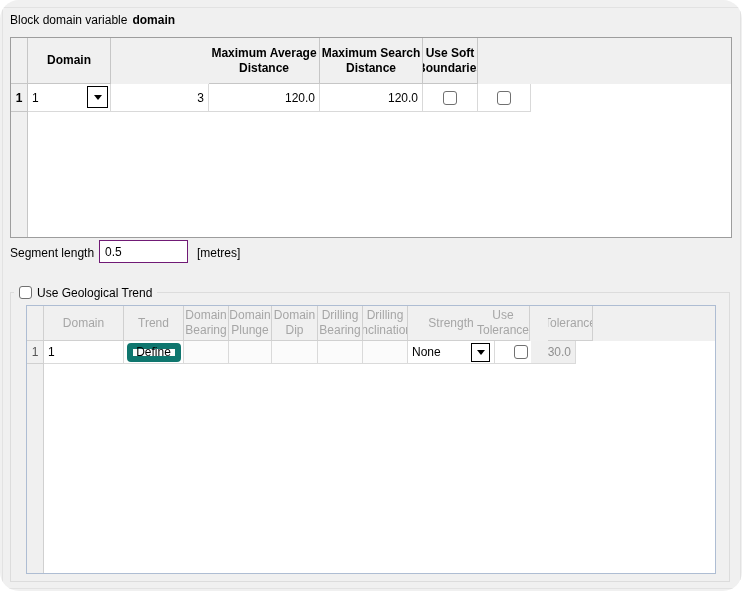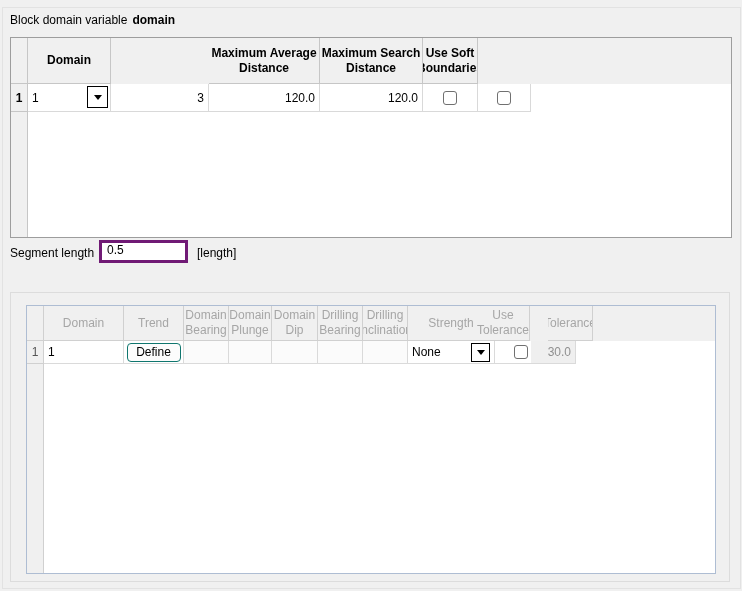--- a/index.html
+++ b/index.html
@@ -1,17 +1,17 @@
 <!DOCTYPE html>
 <html><head>
 <meta charset="utf-8">
 <style>
   html,body{margin:0;padding:0;}
   body{font-family:"Liberation Sans","DejaVu Sans",sans-serif;font-size:12px;color:#000;}
-  .screen{position:relative;width:742px;height:591px;background:#f0f0f0;overflow:hidden;}
+  .screen{position:relative;width:742px;height:591px;background:#f0f0f0;overflow:hidden;border-radius:19px;}
   .frame{position:absolute;left:2px;top:7px;width:737px;height:580px;border:1px solid #e2e2e2;pointer-events:none;}
   .abs{position:absolute;box-sizing:border-box;}
   .top-label{left:10px;top:13px;height:16px;white-space:nowrap;}
   .top-label b{margin-left:5px;}
 
   
   .t1{left:10px;top:37px;width:722px;height:201px;background:#fff;border:1px solid #9d9d9d;}
   .t1 .hband{left:0;top:0;width:720px;height:46px;background:#f0f0f0;}
   .t1 .hcell{top:0;height:46px;background:#f0f0f0;border-right:1px solid #c6c6c6;border-bottom:1px solid #c6c6c6;
              display:flex;align-items:center;justify-content:center;text-align:center;font-weight:bold;line-height:15px;overflow:hidden;}
@@ -22,21 +22,21 @@
             display:flex;align-items:center;overflow:hidden;}
   .num{justify-content:flex-end;padding-right:4px;}
   .txt{padding-left:4px;}
   .cbcell{justify-content:center;}
 
   
   .checkbox{width:14px;height:14px;background:#fff;border:1px solid #707070;border-radius:3px;box-sizing:border-box;}
   .combo-btn{position:absolute;width:21px;height:22px;top:2px;background:#fff;border:1px solid #000;
              display:flex;align-items:center;justify-content:center;box-sizing:border-box;}
   .tri{width:0;height:0;border-left:4px solid transparent;border-right:4px solid transparent;border-top:5px solid #000;}
-  .input{background:#fff;border:3px solid #701a75;display:flex;padding-left:5px;}
+  .input{background:#fff;border:1px solid #701a75;display:flex;align-items:center;padding-left:5px;}
 
   
   .seg-label{left:10px;top:246px;}
   .seg-input{left:99px;top:240px;width:89px;height:23px;}
   .seg-unit{left:197px;top:246px;}
 
   
   .gbox{left:10px;top:292px;width:720px;height:290px;border:1px solid #dcdcdc;}
   .gtitle{left:14px;top:285px;height:15px;background:#f0f0f0;padding:0 5px;display:flex;align-items:center;gap:5px;white-space:nowrap;}
   .gtitle .checkbox{width:13px;height:13px;}
@@ -46,21 +46,21 @@
   .t2 .hband{left:0;top:0;width:688px;height:35px;background:#f0f0f0;}
   .t2 .hcell{top:0;height:35px;background:#f0f0f0;border-right:1px solid #d0d0d0;border-bottom:1px solid #d0d0d0;
              color:#a6a6a6;display:flex;align-items:center;justify-content:center;text-align:center;line-height:15px;overflow:hidden;}
   .t2 .rowstrip{left:0;top:35px;width:17px;height:232px;background:#f0f0f0;border-right:1px solid #d0d0d0;}
   .t2 .rh{left:0;top:35px;width:17px;height:23px;background:#f0f0f0;border-right:1px solid #d0d0d0;border-bottom:1px solid #d0d0d0;
           display:flex;align-items:center;justify-content:center;color:#555;}
   .t2 .cell{top:35px;height:23px;background:#fff;border-right:1px solid #dadada;border-bottom:1px solid #dadada;
             display:flex;align-items:center;overflow:hidden;position:absolute;box-sizing:border-box;}
   .t2 .dis{background:#fbfbfb;}
   .t2 .graycell{background:#efefef;color:#8f8f8f;}
-  .define-btn{margin:0 auto;width:54px;height:19px;background:#fcfcfc;border:1px solid #0f766e;border-radius:4px;
+  .define-btn{margin:0 auto;width:54px;height:19px;background:#fcfcfc;border:6px solid #0f766e;border-radius:4px;
               display:flex;align-items:center;justify-content:center;box-sizing:border-box;}
   .combo-btn.small{width:19px;height:19px;}
 </style>
 </head>
 <body>
 
 <div class="screen">
   <div class="frame"></div>
 
   <div class="abs top-label">
@@ -92,23 +92,27 @@
     </div>
     <div class="abs cell cbcell" style="left:467px;width:53px;">
       <span class="checkbox"></span>
     </div>
   </div>
 
   <div class="abs seg-label">Segment length</div>
   <div class="abs input seg-input">
     <span>0.5</span>
   </div>
-  <div class="abs seg-unit">[length]</div>
+  <div class="abs seg-unit">[metres]</div>
 
   <div class="abs gbox"></div>
+  <div class="abs gtitle">
+    <span class="checkbox"></span>
+    <span>Use Geological Trend</span>
+  </div>
 
   <div class="abs t2">
     <div class="abs hband"></div>
     <div class="abs hcell" style="left:0;width:17px;"></div>
     <div class="abs hcell" style="left:17px;width:80px;">Domain</div>
     <div class="abs hcell" style="left:97px;width:60px;">Trend</div>
     <div class="abs hcell" style="left:157px;width:45px;">Domain Bearing</div>
     <div class="abs hcell" style="left:202px;width:43px;">Domain Plunge</div>
     <div class="abs hcell" style="left:245px;width:46px;">Domain Dip</div>
     <div class="abs hcell" style="left:291px;width:45px;">Drilling Bearing</div>

